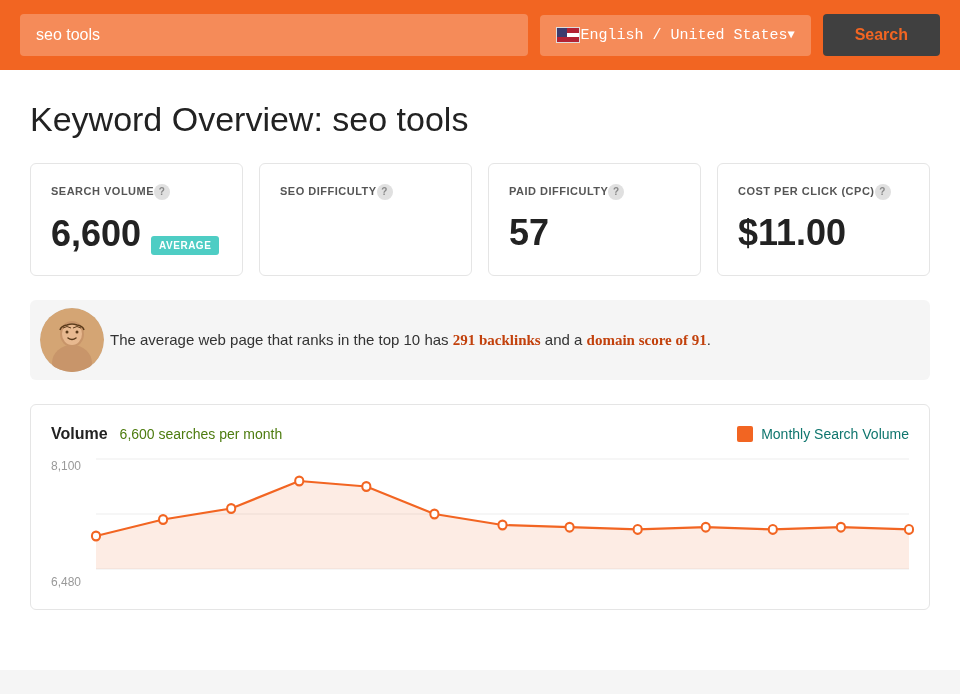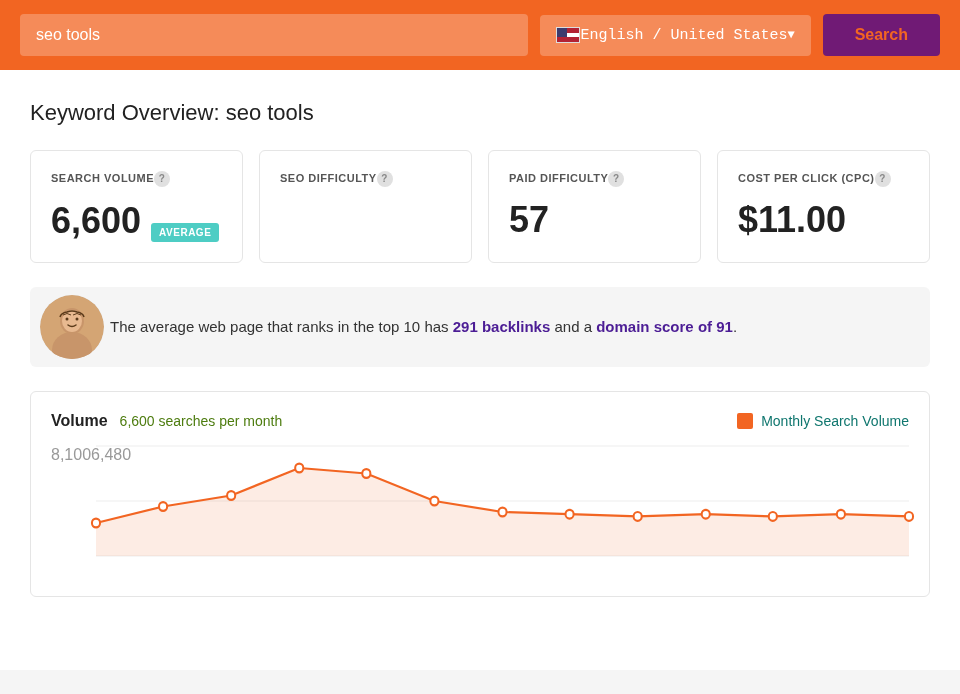--- a/index.html
+++ b/index.html
@@ -55,37 +55,37 @@
       position: absolute;
       top: 0; left: 0;
       width: 10px; height: 9px;
       background: #3c3b6e;
     }
     .chevron-down {
       margin-left: auto;
       font-size: 12px;
     }
     .search-button {
-      background: #701a75;
+      background: #404040;
       border: none;
       border-radius: 4px;
       padding: 12px 32px;
       color: #f26522;
       font-size: 16px;
       font-weight: 600;
       cursor: pointer;
       white-space: nowrap;
     }
     .content {
       background: #fff;
       min-height: 600px;
       padding: 30px 30px 0 30px;
     }
     .page-title {
-      font-size: 22px;
+      font-size: 34px;
       font-weight: 700;
       color: #222;
       margin-bottom: 24px;
     }
     .page-title span {
       font-weight: 400;
     }
     .metrics-row {
       display: flex;
       gap: 16px;
@@ -158,22 +158,23 @@
       border-radius: 50%;
       overflow: hidden;
       background: #ddd;
     }
     .insight-text {
       font-size: 15px;
       color: #333;
       line-height: 1.6;
     }
     .highlight-orange {
-      color: #4c1d95;
+      color: #c2410c;
       font-weight: 600;
+      font-family: Liberation Serif, serif;
     }
     .chart-section {
       border: 1.5px solid #e5e5e5;
       border-radius: 6px;
       padding: 20px;
     }
     .chart-header {
       display: flex;
       align-items: center;
       gap: 12px;
@@ -205,23 +206,23 @@
     .chart-area {
       position: relative;
       height: 130px;
     }
     .chart-y-labels {
       position: absolute;
       left: 0;
       top: 0;
       bottom: 0;
       display: flex;
-      flex-direction: row;
+      flex-direction: column;
       justify-content: space-between;
-      font-size: 16px;
+      font-size: 12px;
       color: #999;
       padding-right: 8px;
       width: 45px;
     }
     .chart-graph {
       position: absolute;
       left: 45px;
       right: 0;
       top: 0;
       bottom: 20px;

